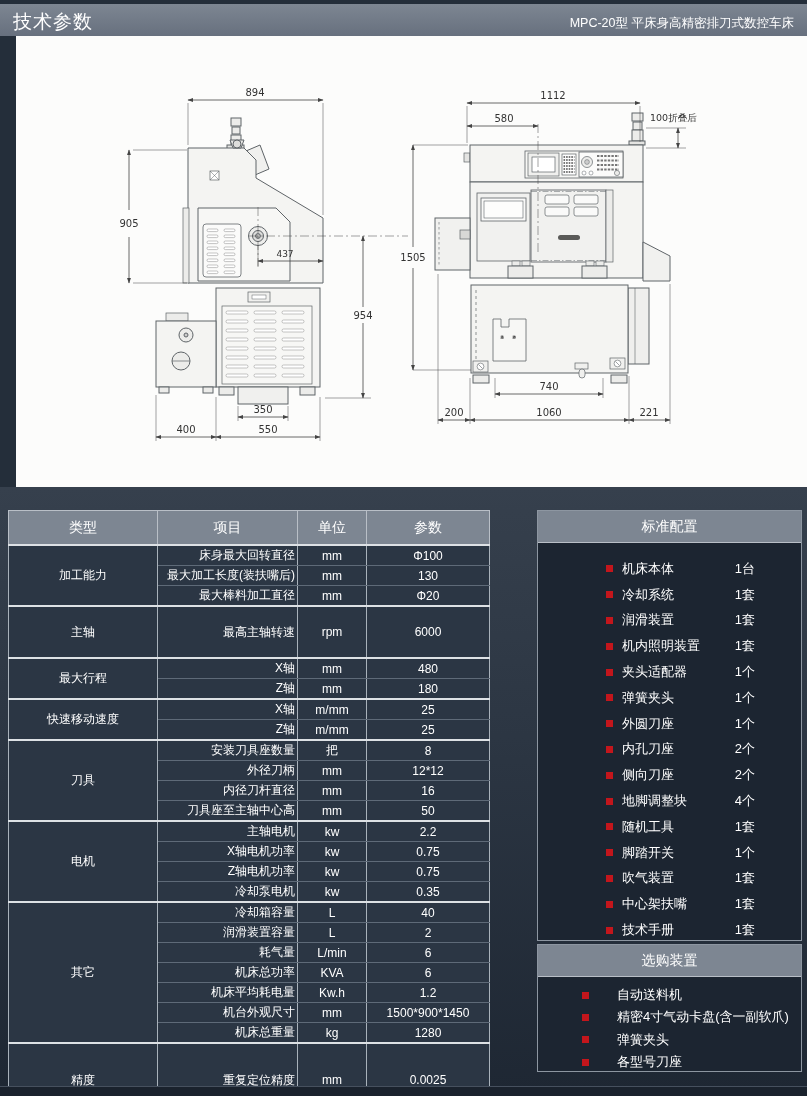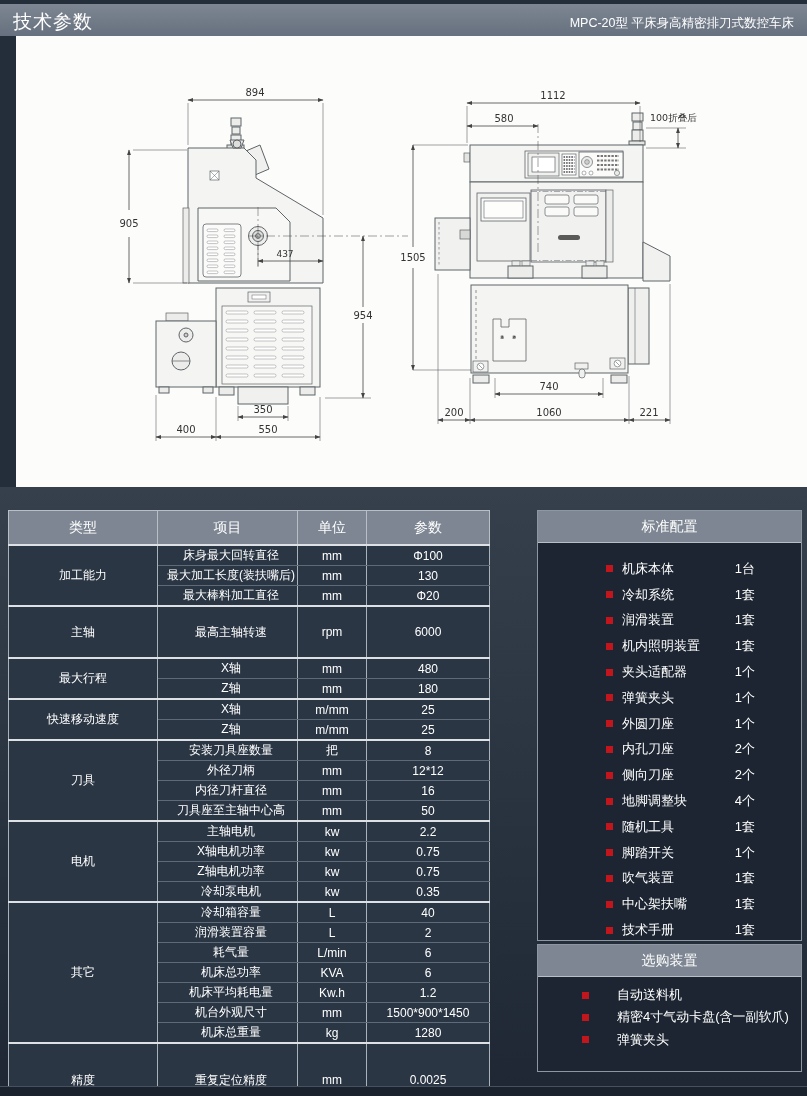--- a/index.html
+++ b/index.html
@@ -46,21 +46,21 @@
     border:1px solid #b9bfc7;
   }
   table.spec td {
     background:var(--cell-navy,#2b3644); color:#fff; font-size:12px;
     text-align:center; padding:0 2px; height:19px; overflow:hidden; white-space:nowrap;
     border-left:1px solid #a9b2bb; border-right:1px solid #a9b2bb;
     border-top:1px solid #5e6a78; border-bottom:1px solid #5e6a78;
   }
   table.spec tr.group-start td { border-top:2px solid #dde1e5; }
   table.spec tr:last-child td { border-bottom:2px solid #dde1e5; }
-  table.spec td.col-item { text-align:center; padding-left:9px; }
+  table.spec td.col-item { text-align:right; padding-left:9px; }
   
   .cfg-box {
     position:absolute; left:537px; width:265px; box-sizing:border-box;
     border:1px solid #8d96a1; background:var(--panel-dark,#1c2531);
   }
   .std-box { top:23px;  height:431px; }
   .opt-box { top:457px; height:128px; }
   .box-header {
     height:31px; line-height:31px; text-align:center;
     background:var(--header-gray,#7d8692); color:#fff; font-size:14px;
@@ -582,17 +582,21 @@
           <span class="cfg-name">自动送料机</span>
         </div>
         <div class="cfg-item">
           <span class="bullet"></span>
           <span class="cfg-name">精密4寸气动卡盘(含一副软爪)</span>
         </div>
         <div class="cfg-item">
           <span class="bullet"></span>
           <span class="cfg-name">弹簧夹头</span>
         </div>
+        <div class="cfg-item">
+          <span class="bullet"></span>
+          <span class="cfg-name">各型号刀座</span>
+        </div>
       </div>
   </div>
 
   <div class="bottom-strip"></div>
 </div>
 
 </body></html>

